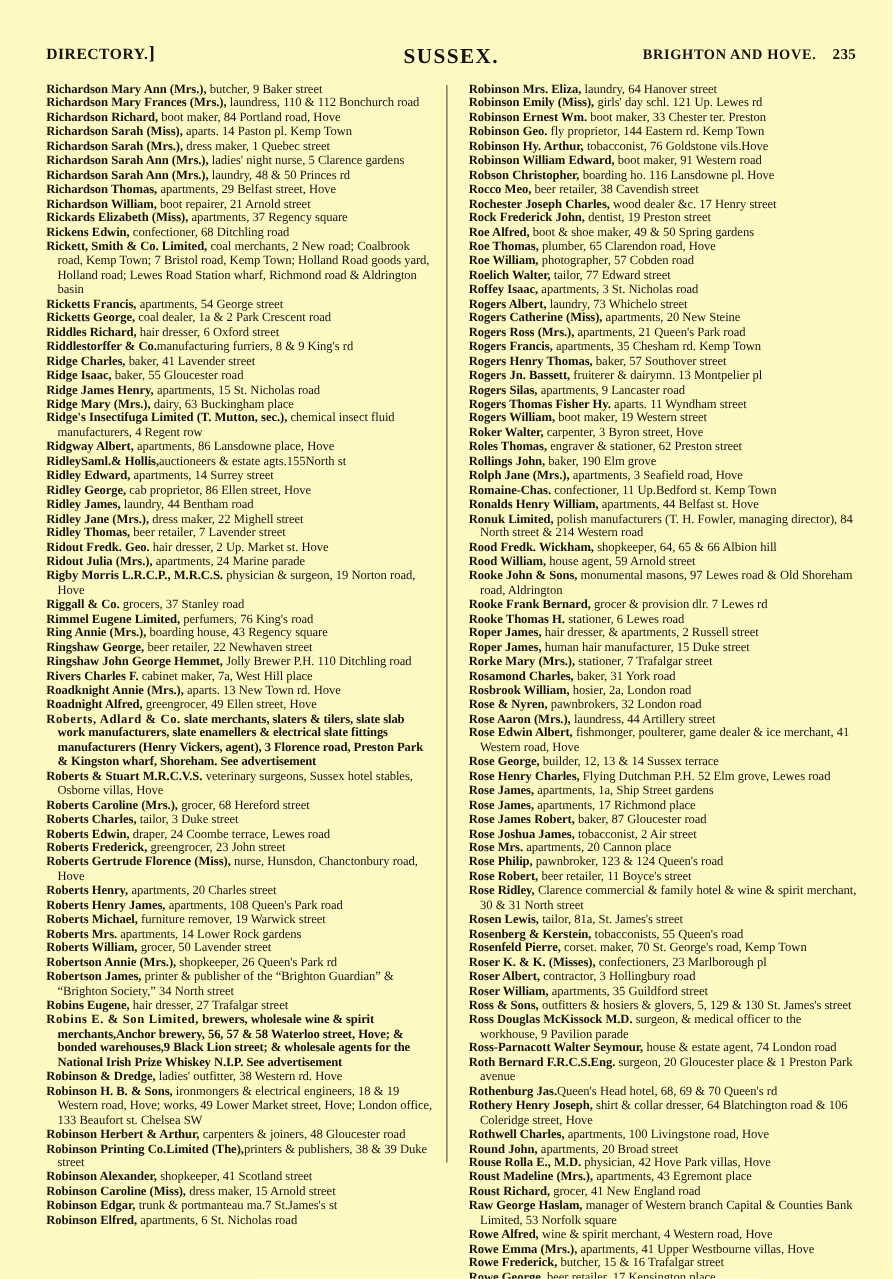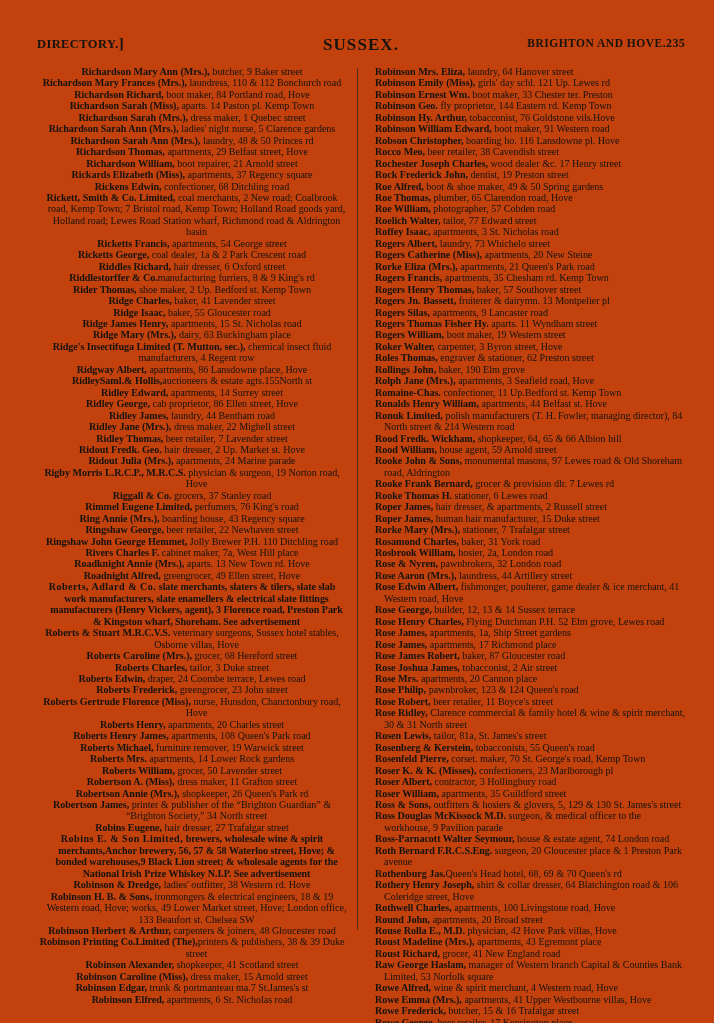--- a/index.html
+++ b/index.html
@@ -14,21 +14,21 @@
     overflow: hidden;
     font-family: "Liberation Serif", "DejaVu Serif", serif;
     color: #15130f;
     position: relative;
   }
   .page {
     position: absolute;
     left: 0; top: 0;
     width: 714px;
     height: 1023px;
-    background: #c2410c;
+    background: #fef9c3;
   }
 
   
   .running-head {
     position: absolute;
     left: 37px;
     top: 36px;
     width: 648px;
     height: 22px;
   }
@@ -58,20 +58,21 @@
     font-size: 17px;
     letter-spacing: 1.1px;
     font-family: "Liberation Serif", serif;
   }
   .rh-right {
     position: absolute;
     right: 0;
     top: 0;
     display: flex;
     align-items: baseline;
+    gap: 13px;
   }
   .rh-section {
     font-weight: bold;
     font-size: 11.5px;
     letter-spacing: 0.5px;
     text-transform: uppercase;
   }
   .rh-pageno {
     font-weight: bold;
     font-size: 12px;
@@ -85,21 +86,21 @@
     top: 66px;
     width: 648px;
     height: 930px;
   }
   .col {
     position: absolute;
     top: 0;
     width: 310px;
     height: 930px;
   }
-  .col-left  { left: 0; text-align: center; }
+  .col-left  { left: 0; }
   .col-right { left: 338px; }
 
   .rule {
     position: absolute;
     left: 320px;
     top: 2px;
     width: 1px;
     height: 862px;
     background: #2a2723;
     opacity: 0.72;
@@ -153,21 +154,20 @@
         <p class="entry"><span class="nm">Richardson Sarah Ann (Mrs.),</span><span class="rest"> laundry, 48 &amp; 50 Princes rd</span></p>
         <p class="entry"><span class="nm">Richardson Thomas,</span><span class="rest"> apartments, 29 Belfast street, Hove</span></p>
         <p class="entry"><span class="nm">Richardson William,</span><span class="rest"> boot repairer, 21 Arnold street</span></p>
         <p class="entry"><span class="nm">Rickards Elizabeth (Miss),</span><span class="rest"> apartments, 37 Regency square</span></p>
         <p class="entry"><span class="nm">Rickens Edwin,</span><span class="rest"> confectioner, 68 Ditchling road</span></p>
         <p class="entry"><span class="nm">Rickett, Smith &amp; Co. Limited,</span><span class="rest"> coal merchants, 2 New road; Coalbrook road, Kemp Town; 7 Bristol road, Kemp Town; Holland Road goods yard, Holland road; Lewes Road Station wharf, Richmond road &amp; Aldrington basin</span></p>
         <p class="entry"><span class="nm">Ricketts Francis,</span><span class="rest"> apartments, 54 George street</span></p>
         <p class="entry"><span class="nm">Ricketts George,</span><span class="rest"> coal dealer, 1a &amp; 2 Park Crescent road</span></p>
         <p class="entry"><span class="nm">Riddles Richard,</span><span class="rest"> hair dresser, 6 Oxford street</span></p>
         <p class="entry"><span class="nm">Riddlestorffer &amp; Co.</span><span class="rest">manufacturing furriers, 8 &amp; 9 King's rd</span></p>
-        <p class="entry"><span class="nm">Rider Thomas,</span><span class="rest"> shoe maker, 2 Up. Bedford st. Kemp Town</span></p>
         <p class="entry"><span class="nm">Ridge Charles,</span><span class="rest"> baker, 41 Lavender street</span></p>
         <p class="entry"><span class="nm">Ridge Isaac,</span><span class="rest"> baker, 55 Gloucester road</span></p>
         <p class="entry"><span class="nm">Ridge James Henry,</span><span class="rest"> apartments, 15 St. Nicholas road</span></p>
         <p class="entry"><span class="nm">Ridge Mary (Mrs.),</span><span class="rest"> dairy, 63 Buckingham place</span></p>
         <p class="entry"><span class="nm">Ridge's Insectifuga Limited (T. Mutton, sec.),</span><span class="rest"> chemical insect fluid manufacturers, 4 Regent row</span></p>
         <p class="entry"><span class="nm">Ridgway Albert,</span><span class="rest"> apartments, 86 Lansdowne place, Hove</span></p>
         <p class="entry"><span class="nm">RidleySaml.&amp; Hollis,</span><span class="rest">auctioneers &amp; estate agts.155North st</span></p>
         <p class="entry"><span class="nm">Ridley Edward,</span><span class="rest"> apartments, 14 Surrey street</span></p>
         <p class="entry"><span class="nm">Ridley George,</span><span class="rest"> cab proprietor, 86 Ellen street, Hove</span></p>
         <p class="entry"><span class="nm">Ridley James,</span><span class="rest"> laundry, 44 Bentham road</span></p>
@@ -189,21 +189,20 @@
         <p class="entry"><span class="nm">Roberts Caroline (Mrs.),</span><span class="rest"> grocer, 68 Hereford street</span></p>
         <p class="entry"><span class="nm">Roberts Charles,</span><span class="rest"> tailor, 3 Duke street</span></p>
         <p class="entry"><span class="nm">Roberts Edwin,</span><span class="rest"> draper, 24 Coombe terrace, Lewes road</span></p>
         <p class="entry"><span class="nm">Roberts Frederick,</span><span class="rest"> greengrocer, 23 John street</span></p>
         <p class="entry"><span class="nm">Roberts Gertrude Florence (Miss),</span><span class="rest"> nurse, Hunsdon, Chanctonbury road, Hove</span></p>
         <p class="entry"><span class="nm">Roberts Henry,</span><span class="rest"> apartments, 20 Charles street</span></p>
         <p class="entry"><span class="nm">Roberts Henry James,</span><span class="rest"> apartments, 108 Queen's Park road</span></p>
         <p class="entry"><span class="nm">Roberts Michael,</span><span class="rest"> furniture remover, 19 Warwick street</span></p>
         <p class="entry"><span class="nm">Roberts Mrs.</span><span class="rest"> apartments, 14 Lower Rock gardens</span></p>
         <p class="entry"><span class="nm">Roberts William,</span><span class="rest"> grocer, 50 Lavender street</span></p>
-        <p class="entry"><span class="nm">Robertson A. (Miss),</span><span class="rest"> dress maker, 11 Grafton street</span></p>
         <p class="entry"><span class="nm">Robertson Annie (Mrs.),</span><span class="rest"> shopkeeper, 26 Queen's Park rd</span></p>
         <p class="entry"><span class="nm">Robertson James,</span><span class="rest"> printer &amp; publisher of the “Brighton Guardian” &amp; “Brighton Society,” 34 North street</span></p>
         <p class="entry"><span class="nm">Robins Eugene,</span><span class="rest"> hair dresser, 27 Trafalgar street</span></p>
         <p class="entry bold"><span class="nm">Robins E. &amp; Son Limited,</span><span class="rest"> brewers, wholesale wine &amp; spirit merchants,Anchor brewery, 56, 57 &amp; 58 Waterloo street, Hove; &amp; bonded warehouses,9 Black Lion street; &amp; wholesale agents for the National Irish Prize Whiskey N.I.P.   See advertisement</span></p>
         <p class="entry"><span class="nm">Robinson &amp; Dredge,</span><span class="rest"> ladies' outfitter, 38 Western rd. Hove</span></p>
         <p class="entry"><span class="nm">Robinson H. B. &amp; Sons,</span><span class="rest"> ironmongers &amp; electrical engineers, 18 &amp; 19 Western road, Hove; works, 49 Lower Market street, Hove; London office, 133 Beaufort st. Chelsea SW</span></p>
         <p class="entry"><span class="nm">Robinson Herbert &amp; Arthur,</span><span class="rest"> carpenters &amp; joiners, 48 Gloucester road</span></p>
         <p class="entry"><span class="nm">Robinson Printing Co.Limited (The),</span><span class="rest">printers &amp; publishers, 38 &amp; 39 Duke street</span></p>
         <p class="entry"><span class="nm">Robinson Alexander,</span><span class="rest"> shopkeeper, 41 Scotland street</span></p>
         <p class="entry"><span class="nm">Robinson Caroline (Miss),</span><span class="rest"> dress maker, 15 Arnold street</span></p>
@@ -221,21 +220,21 @@
         <p class="entry"><span class="nm">Rocco Meo,</span><span class="rest"> beer retailer, 38 Cavendish street</span></p>
         <p class="entry"><span class="nm">Rochester Joseph Charles,</span><span class="rest"> wood dealer &amp;c. 17 Henry street</span></p>
         <p class="entry"><span class="nm">Rock Frederick John,</span><span class="rest"> dentist, 19 Preston street</span></p>
         <p class="entry"><span class="nm">Roe Alfred,</span><span class="rest"> boot &amp; shoe maker, 49 &amp; 50 Spring gardens</span></p>
         <p class="entry"><span class="nm">Roe Thomas,</span><span class="rest"> plumber, 65 Clarendon road, Hove</span></p>
         <p class="entry"><span class="nm">Roe William,</span><span class="rest"> photographer, 57 Cobden road</span></p>
         <p class="entry"><span class="nm">Roelich Walter,</span><span class="rest"> tailor, 77 Edward street</span></p>
         <p class="entry"><span class="nm">Roffey Isaac,</span><span class="rest"> apartments, 3 St. Nicholas road</span></p>
         <p class="entry"><span class="nm">Rogers Albert,</span><span class="rest"> laundry, 73 Whichelo street</span></p>
         <p class="entry"><span class="nm">Rogers Catherine (Miss),</span><span class="rest"> apartments, 20 New Steine</span></p>
-        <p class="entry"><span class="nm">Rorke Eliza (Mrs.),</span><span class="rest"> apartments, 21 Queen's Park road</span></p>
+        <p class="entry"><span class="nm">Rogers Ross (Mrs.),</span><span class="rest"> apartments, 21 Queen's Park road</span></p>
         <p class="entry"><span class="nm">Rogers Francis,</span><span class="rest"> apartments, 35 Chesham rd. Kemp Town</span></p>
         <p class="entry"><span class="nm">Rogers Henry Thomas,</span><span class="rest"> baker, 57 Southover street</span></p>
         <p class="entry"><span class="nm">Rogers Jn. Bassett,</span><span class="rest"> fruiterer &amp; dairymn. 13 Montpelier pl</span></p>
         <p class="entry"><span class="nm">Rogers Silas,</span><span class="rest"> apartments, 9 Lancaster road</span></p>
         <p class="entry"><span class="nm">Rogers Thomas Fisher Hy.</span><span class="rest"> aparts. 11 Wyndham street</span></p>
         <p class="entry"><span class="nm">Rogers William,</span><span class="rest"> boot maker, 19 Western street</span></p>
         <p class="entry"><span class="nm">Roker Walter,</span><span class="rest"> carpenter, 3 Byron street, Hove</span></p>
         <p class="entry"><span class="nm">Roles Thomas,</span><span class="rest"> engraver &amp; stationer, 62 Preston street</span></p>
         <p class="entry"><span class="nm">Rollings John,</span><span class="rest"> baker, 190 Elm grove</span></p>
         <p class="entry"><span class="nm">Rolph Jane (Mrs.),</span><span class="rest"> apartments, 3 Seafield road, Hove</span></p>

